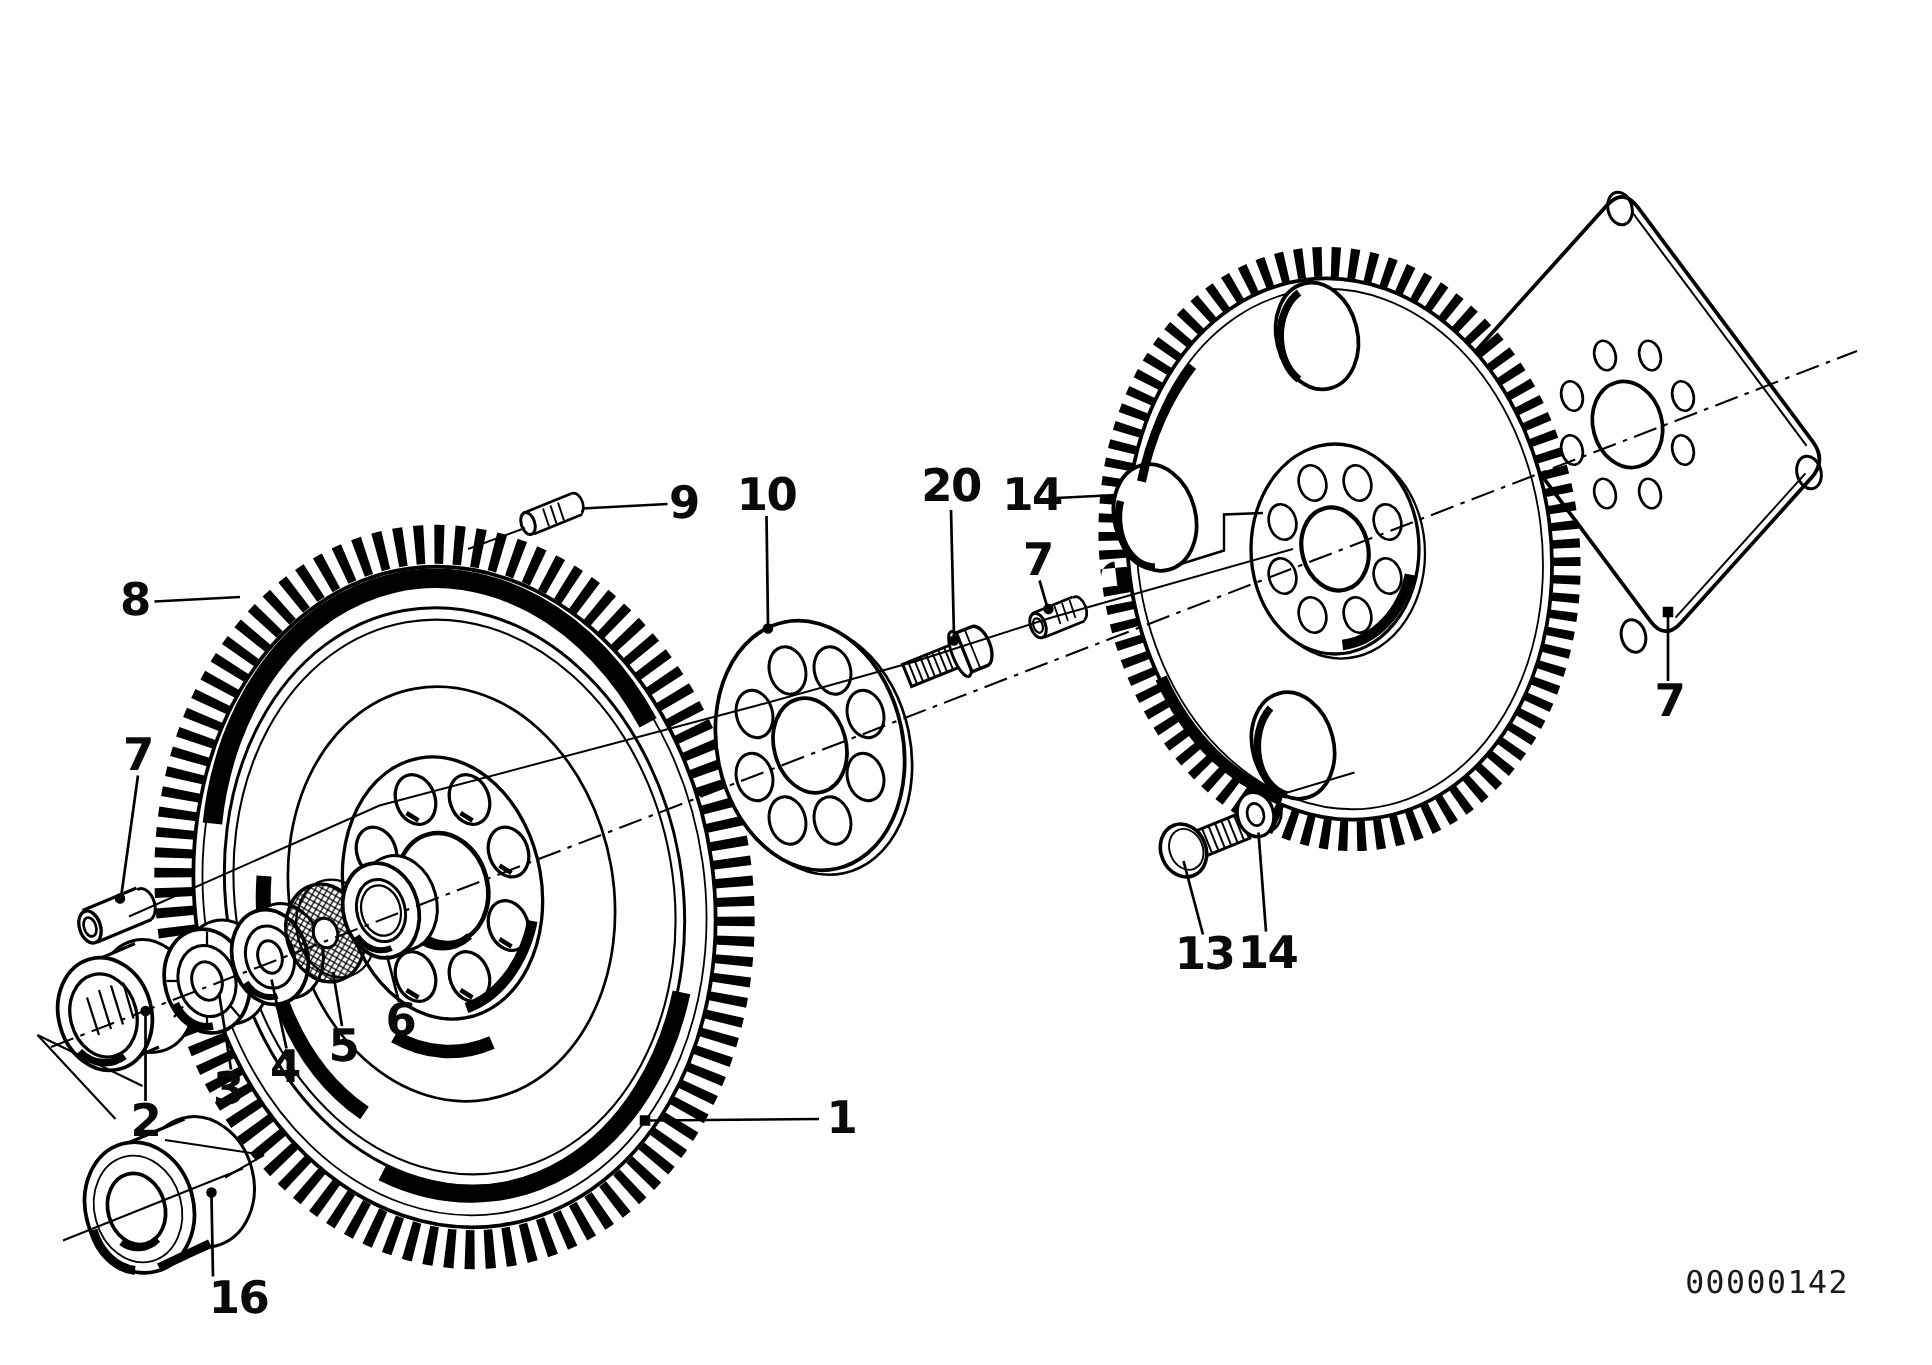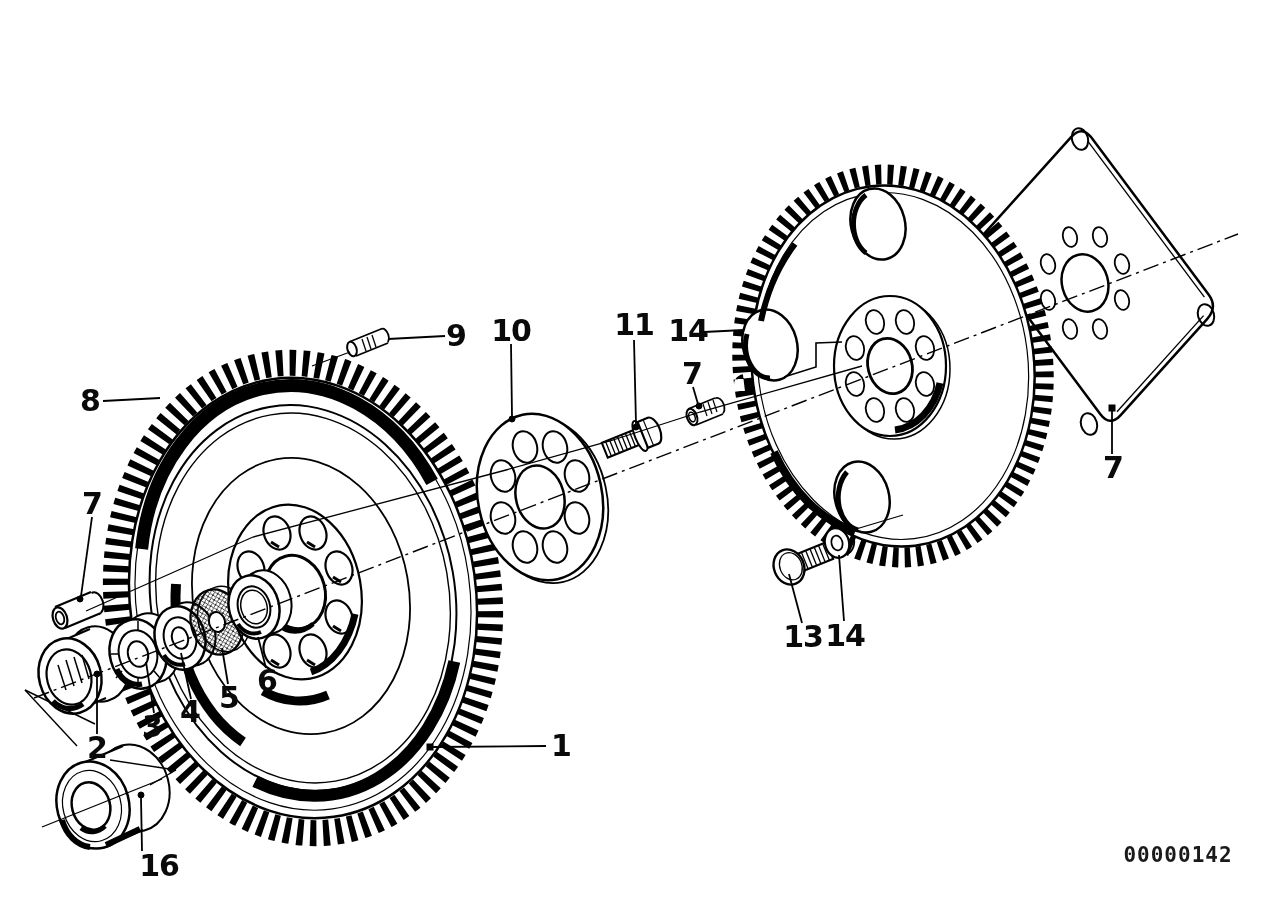--- a/index.html
+++ b/index.html
@@ -3,21 +3,21 @@
 <meta charset="utf-8">
 <style>
   html,body{margin:0;padding:0;background:#ffffff;}
   #stage{position:relative;width:1288px;height:910px;background:#ffffff;overflow:hidden;
          font-family:"DejaVu Sans","Liberation Sans",sans-serif;}
   #stage svg{position:absolute;left:0;top:0;}
   .callout{position:absolute;transform:translate(-50%,-50%);font-weight:bold;font-size:30px;
            color:#0a0a0a;letter-spacing:-1px;line-height:1;user-select:none;}
   .docnum{position:absolute;transform:translate(-50%,-50%);
           font-family:"DejaVu Sans Mono","Liberation Mono",monospace;
-          font-size:21px;font-weight:700;color:#1a1a1a;letter-spacing:1px;}
+          font-size:21px;font-weight:400;color:#1a1a1a;letter-spacing:1px;}
 </style>
 </head>
 <body>
 
 <div id="stage">
 <svg width="1288" height="910" viewBox="0 0 1288 910">
   <defs>
     <pattern id="knurl" width="5" height="5" patternUnits="userSpaceOnUse">
       <path d="M0 5 L5 0 M0 0 L5 5" stroke="#000" stroke-width="0.8" fill="none"></path>
     </pattern>
@@ -296,21 +296,21 @@
   <div class="callout" style="left:97px;top:748px">2</div>
   <div class="callout" style="left:152px;top:727px">3</div>
   <div class="callout" style="left:190px;top:712px">4</div>
   <div class="callout" style="left:229px;top:698px">5</div>
   <div class="callout" style="left:267px;top:681px">6</div>
   <div class="callout" style="left:92px;top:504px">7</div>
   <div class="callout" style="left:692px;top:374px">7</div>
   <div class="callout" style="left:90px;top:401px">8</div>
   <div class="callout" style="left:456px;top:336px">9</div>
   <div class="callout" style="left:511px;top:331px">10</div>
-  <div class="callout" style="left:634px;top:325px">11</div>
+  <div class="callout" style="left:634px;top:325px">20</div>
   <div class="callout" style="left:688px;top:331px">14</div>
   <div class="callout" style="left:803px;top:637px">13</div>
   <div class="callout" style="left:845px;top:636px">14</div>
   <div class="callout" style="left:1113px;top:468px">7</div>
   <div class="callout" style="left:159px;top:866px">16</div>
 
   <div class="docnum" style="left:1178px;top:855px">00000142</div>
 </div>
 
 </body></html>

